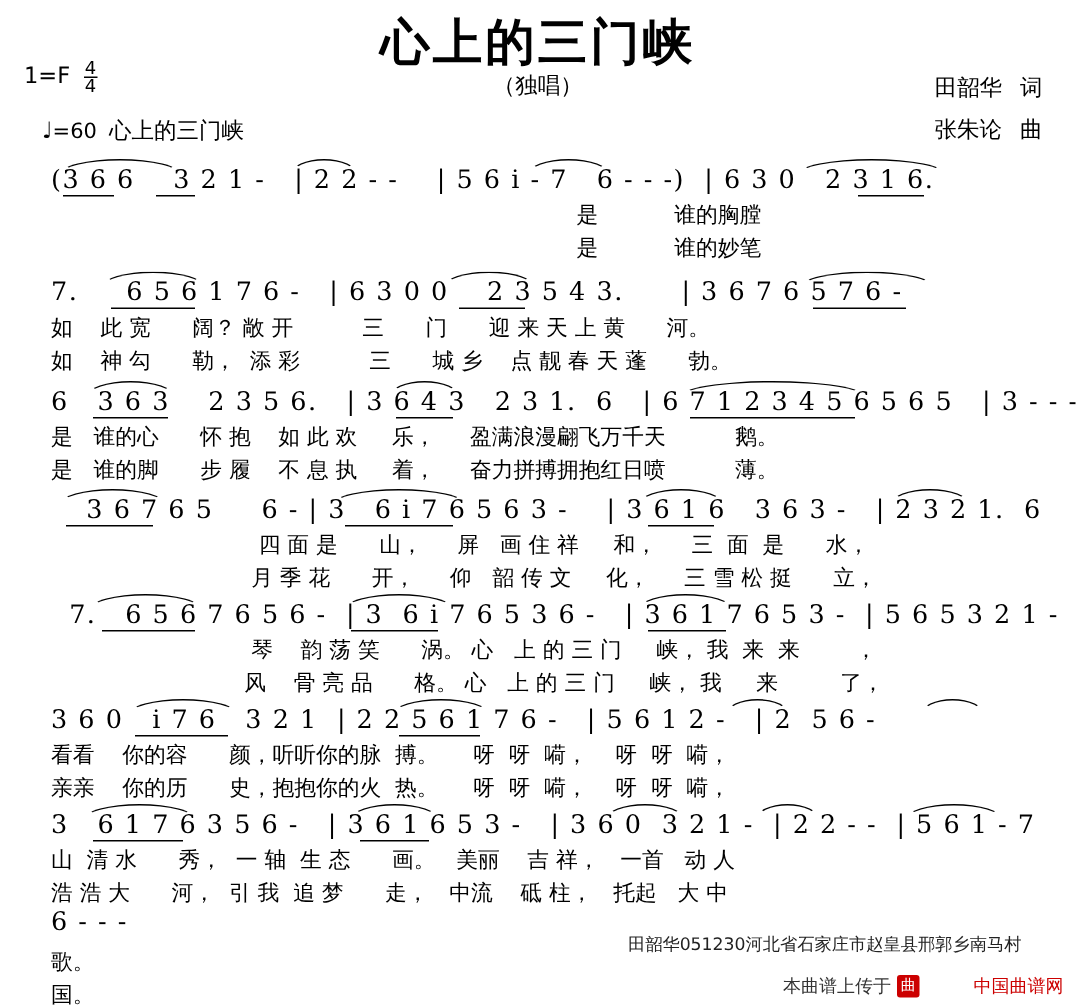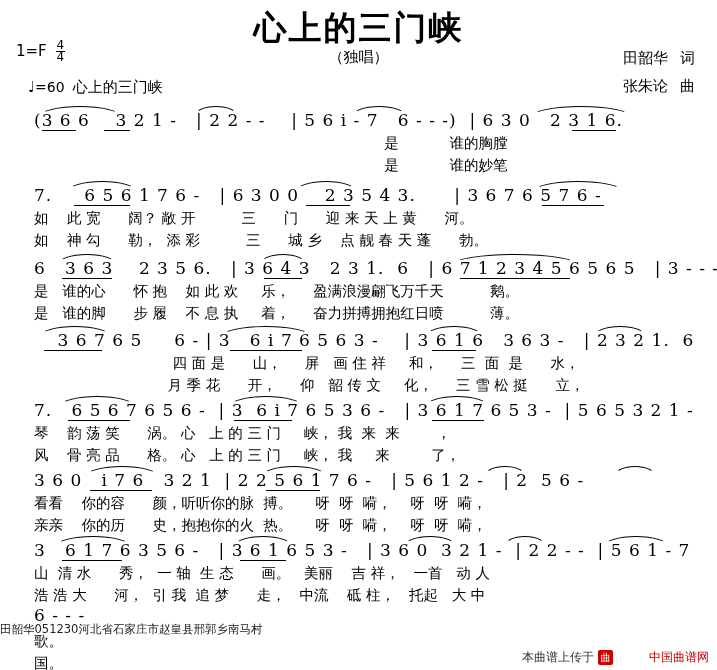--- a/index.html
+++ b/index.html
@@ -78,21 +78,21 @@
     height:9px;
   }
   .beam{
     position:absolute;
     border-bottom:1.4px solid #000;
     height:0;
   }
 
   
   .footer{
-    position:absolute;left:0;width:681px;text-align:left;
+    position:absolute;left:0;width:681px;text-align:right;
     font-size:11.5px;color:#222;
   }
   .f1{top:622px;}
   .f2{top:640px;}
   .brand{
     position:absolute;right:8px;bottom:4px;
     font-size:12px;color:#333;
     display:flex;align-items:center;gap:4px;
   }
   .brand .logo{
@@ -174,21 +174,21 @@
     <div class="lyric">月 季 花      开，     仰   韶 传 文     化，     三 雪 松 挺      立，</div>
     <div class="slur" style="left:6px;top:-4px;width:68px;"></div>
     <div class="slur" style="left:188px;top:-4px;width:86px;"></div>
     <div class="slur" style="left:392px;top:-4px;width:54px;"></div>
     <div class="slur" style="left:560px;top:-4px;width:50px;"></div>
     <div class="beam" style="left:10px;top:20px;width:58px;"></div>
     <div class="beam" style="left:196px;top:20px;width:72px;"></div>
     <div class="beam" style="left:398px;top:20px;width:44px;"></div>
   </div>
 
-  <div class="system" style="top:400px;">
+  <div class="system" style="top:400px;text-align:center;">
     <div class="notes">7.   6 5 6 7 6 5 6 -  | 3  6 i 7 6 5 3 6 -   | 3 6 1 7 6 5 3 -  | 5 6 5 3 2 1 -</div>
     <div class="lyric">琴    韵 荡 笑      涡。 心   上 的 三 门     峡， 我  来  来        ，</div>
     <div class="lyric">风    骨 亮 品      格。 心   上 的 三 门     峡， 我     来         了，</div>
     <div class="slur" style="left:26px;top:-4px;width:72px;"></div>
     <div class="slur" style="left:196px;top:-4px;width:70px;"></div>
     <div class="slur" style="left:392px;top:-4px;width:60px;"></div>
     <div class="beam" style="left:34px;top:20px;width:62px;"></div>
     <div class="beam" style="left:200px;top:20px;width:58px;"></div>
     <div class="beam" style="left:398px;top:20px;width:52px;"></div>
   </div>

